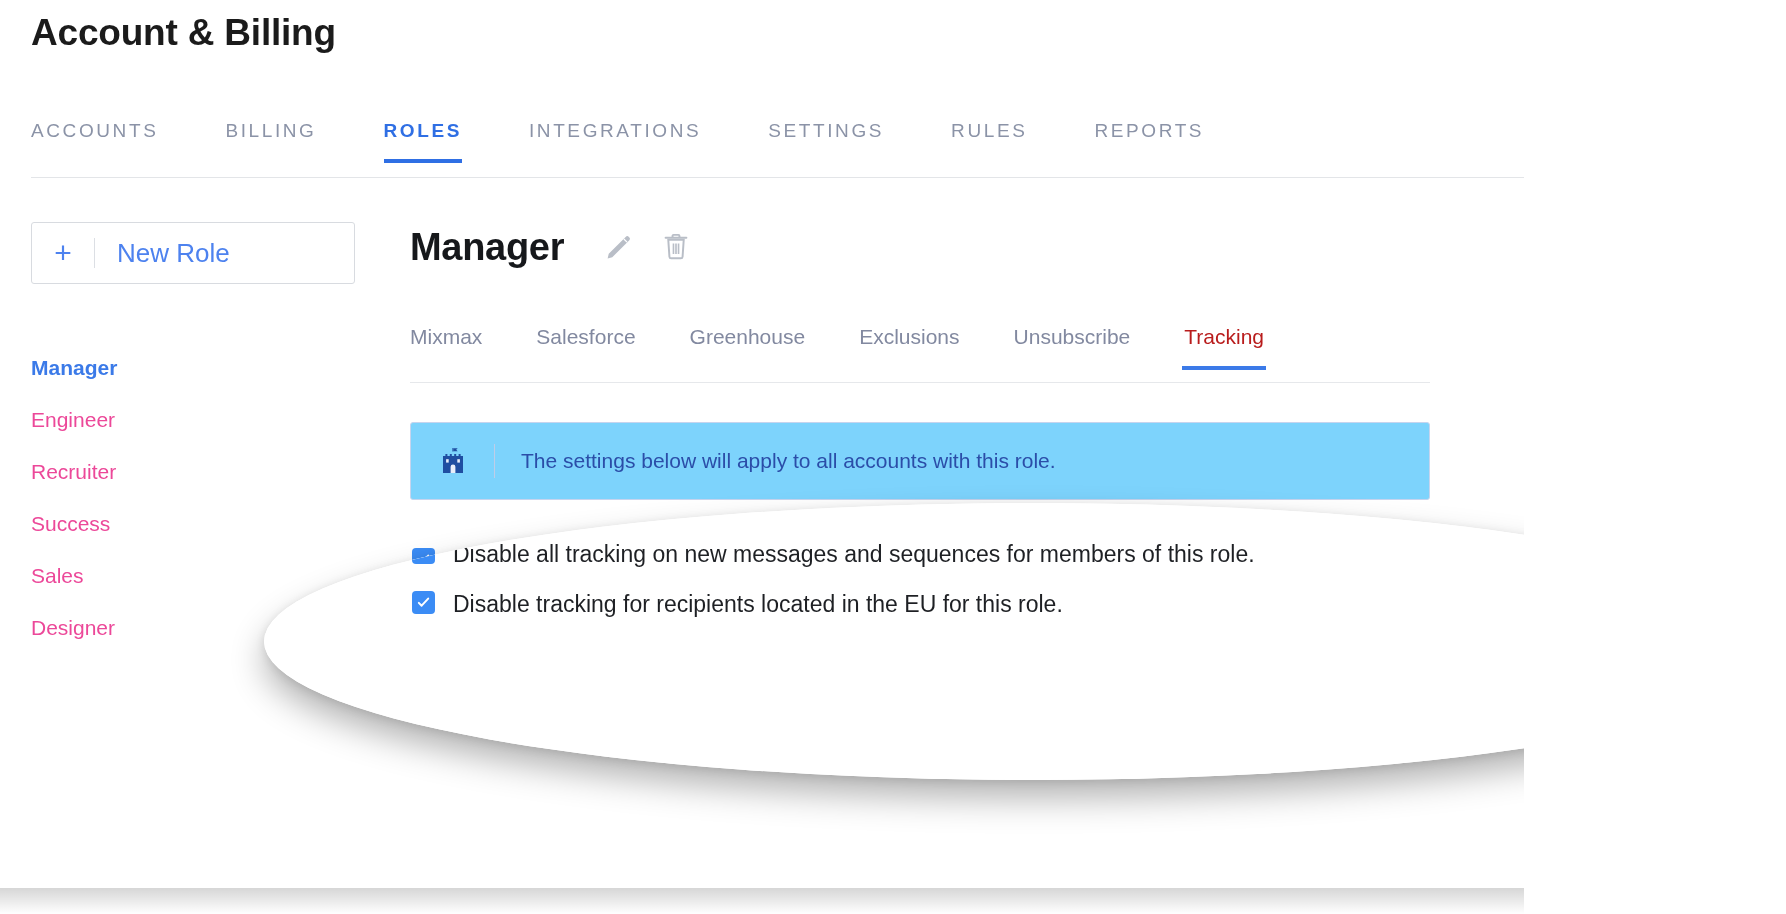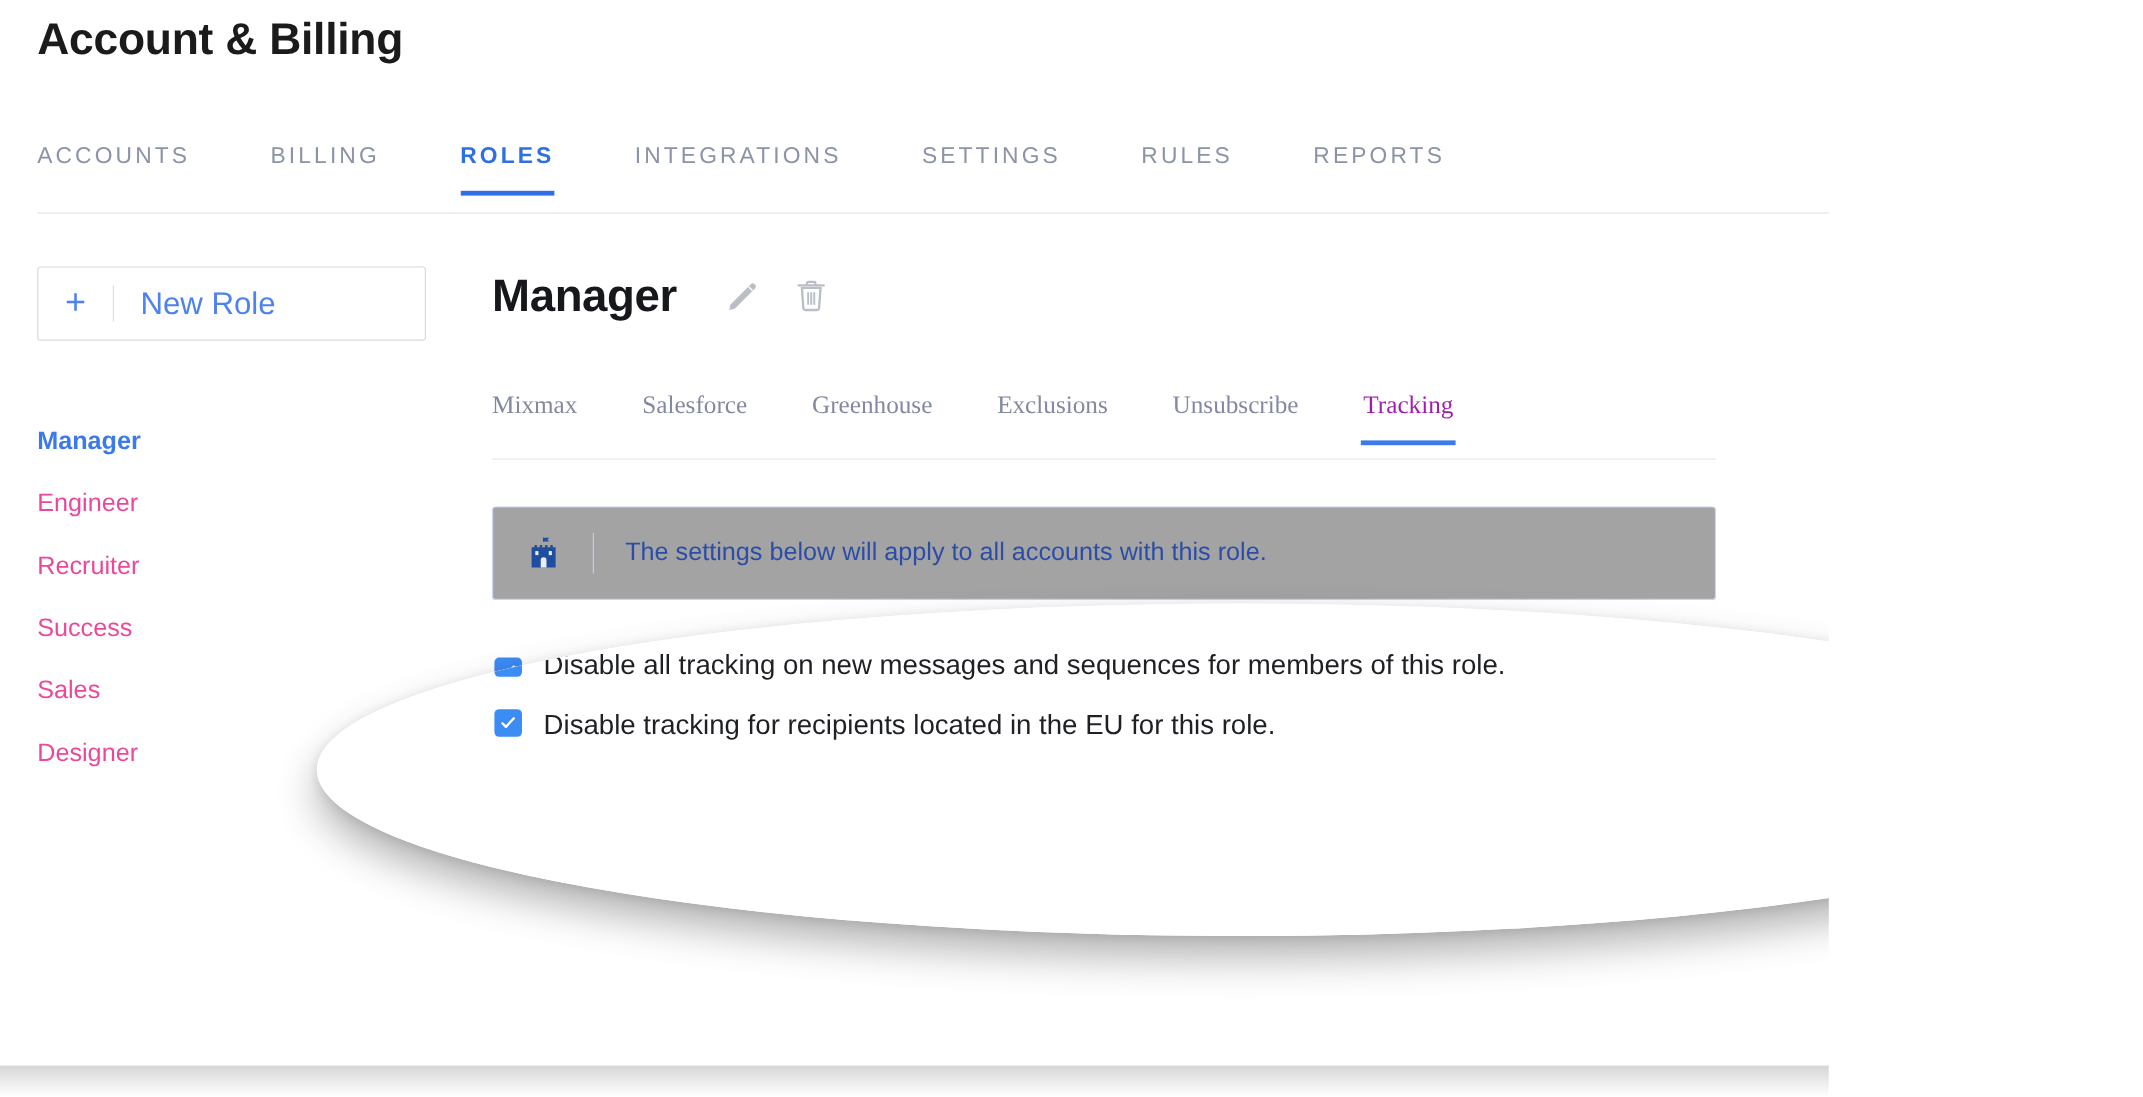--- a/index.html
+++ b/index.html
@@ -149,47 +149,46 @@
 
   
   #innertabs {
     position: absolute;
     left: 410px; top: 325px;
     width: 1020px;
     height: 58px;
     border-bottom: 1px solid #e6e8eb;
     display: flex;
     align-items: flex-start;
-    font-family: Liberation Serif, serif;
   }
   .itab {
     position: relative;
     font-size: 21px;
     color: #8289a0;
     padding: 0 0 20px 0;
     margin-right: 54px;
     cursor: pointer;
     white-space: nowrap;
   }
-  .itab.active { color: #a21caf; }
+  .itab.active { color: #b91c1c; }
   .itab.active::after {
     content: "";
     position: absolute;
     left: -2px; right: -2px; bottom: -1px;
     height: 4px;
     background: #3b7ae8;
   }
 
   
   #banner {
     position: absolute;
     left: 410px; top: 422px;
     width: 1020px;
     height: 78px;
-    background: #a3a3a3;
+    background: #7dd3fc;
     border: 1px solid #c6d4ee;
     border-radius: 3px;
     display: flex;
     align-items: center;
   }
   #banner .castle { margin-left: 27px; display: inline-flex; }
   #banner .bdiv { width: 1px; height: 34px; background: #bfcde8; margin-left: 26px; }
   #banner .btext {
     margin-left: 26px;
     font-size: 21px;

